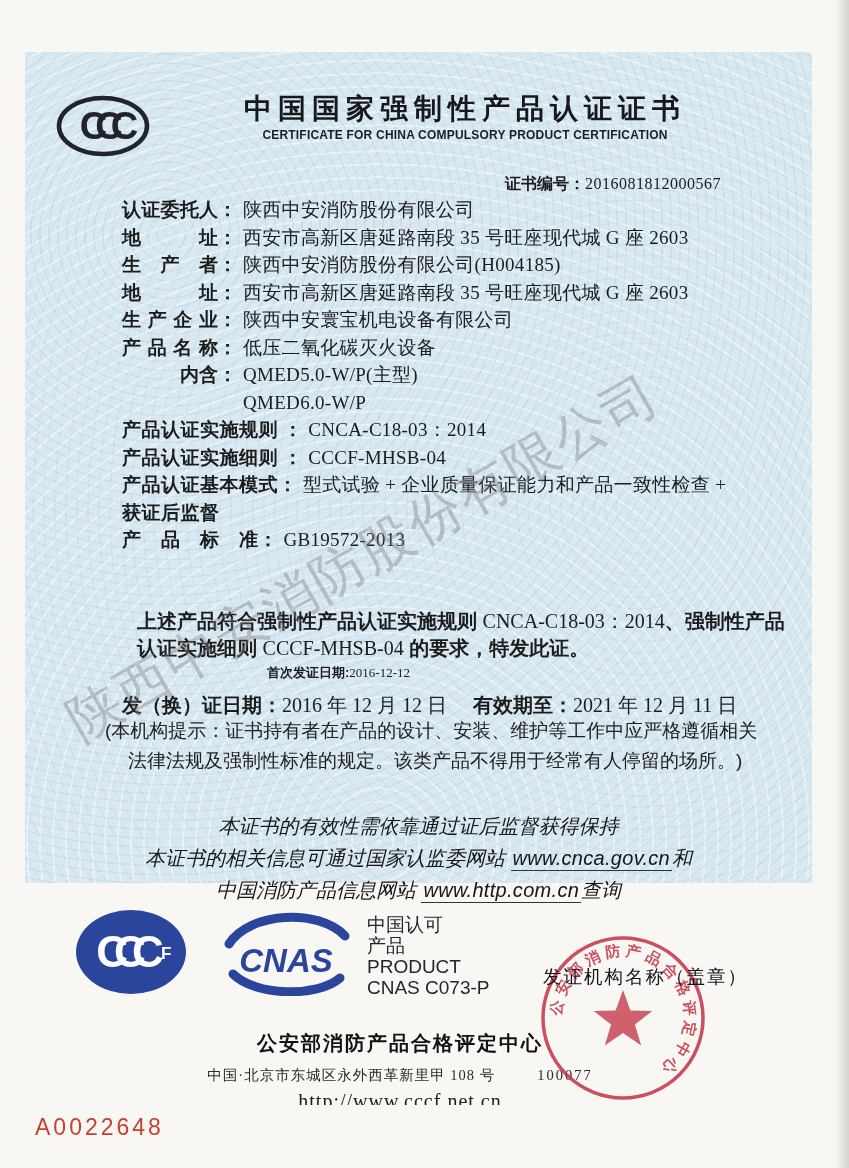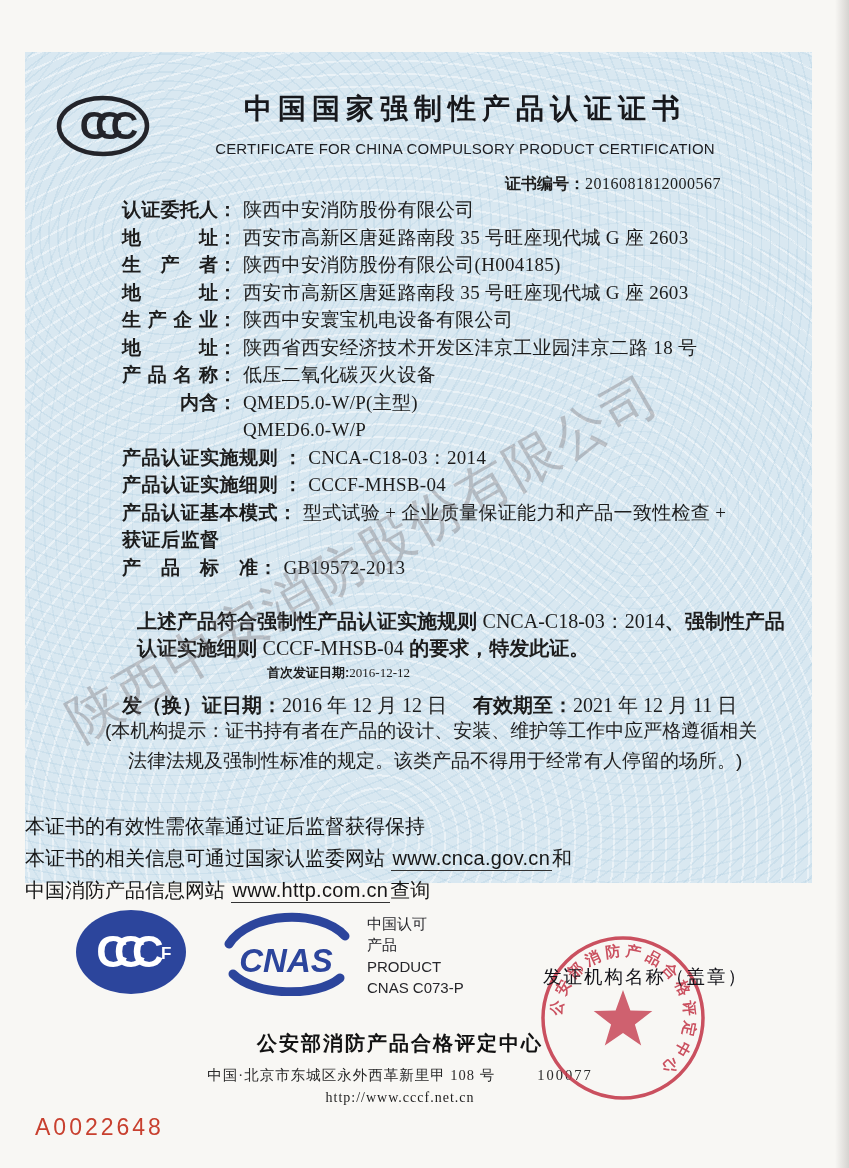--- a/index.html
+++ b/index.html
@@ -23,21 +23,21 @@
     background:linear-gradient(to right, rgba(0,0,0,0), rgba(90,85,80,.22));}
   .bottom-strip{position:absolute;left:0;top:1105px;width:100%;height:63px;background:#f8f7f4;}
 
   
   .ccc-top{position:absolute;left:30px;top:42px;width:96px;height:64px;}
   .title-block{position:absolute;left:120px;top:38px;width:640px;text-align:center;}
   .title-cn{
     font-family:"Liberation Serif","DejaVu Serif",serif;
     font-size:28px;font-weight:bold;letter-spacing:6px;color:#17181c;white-space:nowrap;
   }
-  .title-en{margin-top:12px;font-size:15px;letter-spacing:0.2px;color:#1d1e22;white-space:nowrap;}
+  .title-en{font-size:12px;letter-spacing:0.2px;color:#1d1e22;white-space:nowrap;font-weight:bold;}
   .cert-no{position:absolute;right:91px;top:122px;font-size:16px;white-space:nowrap;}
   .cert-no .lab{font-family:"Liberation Serif","DejaVu Serif",serif;font-weight:bold;}
   .cert-no .num{font-family:"Liberation Serif","DejaVu Serif",serif;letter-spacing:0.5px;}
 
   
   .body-block{position:absolute;left:97px;top:144px;width:660px;font-size:19px;line-height:27.5px;}
   .row{white-space:nowrap;}
   .lbl{display:inline-block;width:96px;font-weight:bold;text-align:justify;text-align-last:justify;vertical-align:top;}
   .lbl.right{text-align-last:right;}
   .lbl.wide{width:auto;text-align-last:auto;letter-spacing:0.5px;}
@@ -53,38 +53,38 @@
   .first-issue .v{font-family:"Liberation Serif","DejaVu Serif",serif;}
   .issue-row{position:absolute;left:97px;top:640px;font-size:20px;white-space:nowrap;}
   .issue-row .b{font-weight:bold;}
   .issue-row .v{font-family:"Liberation Serif","DejaVu Serif",serif;}
   .issue-row .gap{display:inline-block;width:26px;}
 
   .note{position:absolute;left:80px;top:664px;width:680px;font-size:19px;line-height:30px;color:#222;}
   .note .l2{padding-left:23px;}
 
   
-  .validity{position:absolute;left:0;top:758px;width:787px;text-align:left;font-size:20px;line-height:32px;color:#161616;}
+  .validity{position:absolute;left:0;top:758px;width:787px;text-align:center;font-size:20px;line-height:32px;color:#161616;font-style:italic;}
   .url{border-bottom:1.5px solid #333;padding:0 2px 1px 2px;letter-spacing:0.3px;}
 
   
   .cccf-logo{position:absolute;left:48px;top:856px;width:117px;height:89px;}
   .cnas-logo{position:absolute;left:196px;top:856px;width:130px;height:88px;}
-  .accr{position:absolute;left:342px;top:862px;font-size:15px;line-height:21px;color:#26262a;}
+  .accr{position:absolute;left:342px;top:862px;font-size:19px;line-height:21px;color:#26262a;}
   .accr .cnline{font-family:"Liberation Serif","DejaVu Serif",serif;}
   .stamp-caption{position:absolute;left:518px;top:912px;font-family:Liberation Serif, serif;
     font-size:18.5px;letter-spacing:2px;color:#14141a;white-space:nowrap;z-index:7;}
   .stamp{position:absolute;left:512px;top:880px;width:172px;height:172px;z-index:6;opacity:.88;}
 
   
   .footer{position:absolute;left:150px;top:978px;width:450px;text-align:center;}
   .footer .org{font-family:"Liberation Serif","DejaVu Serif",serif;font-size:20px;font-weight:bold;letter-spacing:2px;color:#121212;}
   .footer .addr{margin-top:9px;font-family:"Liberation Serif","DejaVu Serif",serif;font-size:14.5px;color:#2a2a2a;letter-spacing:1px;white-space:nowrap;}
   .footer .addr .pc{display:inline-block;margin-left:42px;letter-spacing:2px;text-align:center;}
-  .footer .site{margin-top:5px;font-family:"Liberation Serif","DejaVu Serif",serif;font-size:14px;color:#1d1d1d;letter-spacing:1px;}
+  .footer .site{margin-top:5px;font-family:"Liberation Serif","DejaVu Serif",serif;font-size:20px;color:#1d1d1d;letter-spacing:1px;}
 
   .serial{position:absolute;left:35px;top:1114px;font-size:23px;letter-spacing:3px;color:#c8402f;font-family:"Liberation Sans","DejaVu Sans",sans-serif;}
 
   
   .watermark{
     position:absolute;left:-105px;top:468px;width:900px;height:100px;z-index:5;
     text-align:center;font-family:"Liberation Serif","DejaVu Serif",serif;
     font-size:54px;letter-spacing:2px;color:rgba(128,122,128,.40);
     transform:rotate(-30deg);white-space:nowrap;pointer-events:none;
   }
@@ -109,21 +109,20 @@
     <div class="cert-no">
       <span class="lab">证书编号：</span><span class="num">2016081812000567</span>
     </div>
 
     <div class="body-block" id="info-rows">
         <div class="row"><span class="lbl">认证委托人</span><span class="sep">：</span><span class="val">陕西中安消防股份有限公司</span></div>
         <div class="row"><span class="lbl">地址</span><span class="sep">：</span><span class="val">西安市高新区唐延路南段 35 号旺座现代城 G 座 2603</span></div>
         <div class="row"><span class="lbl">生产者</span><span class="sep">：</span><span class="val">陕西中安消防股份有限公司(H004185)</span></div>
         <div class="row"><span class="lbl">地址</span><span class="sep">：</span><span class="val">西安市高新区唐延路南段 35 号旺座现代城 G 座 2603</span></div>
         <div class="row"><span class="lbl">生产企业</span><span class="sep">：</span><span class="val">陕西中安寰宝机电设备有限公司</span></div>
-        <div class="row"><span class="lbl">地址</span><span class="sep">：</span><span class="val">陕西省西安经济技术开发区沣京工业园沣京二路 18 号</span></div>
         <div class="row"><span class="lbl">产品名称</span><span class="sep">：</span><span class="val">低压二氧化碳灭火设备</span></div>
         <div class="row"><span class="lbl right">内含</span><span class="sep">：</span><span class="val">QMED5.0-W/P(主型)</span></div>
         <div class="row"><span class="lbl"></span><span class="sep" style="visibility: hidden;">：</span><span class="val">QMED6.0-W/P</span></div>
         <div class="row"><span class="lbl wide">产品认证实施规则</span><span class="sep"> ：</span><span class="val">CNCA-C18-03：2014</span></div>
         <div class="row"><span class="lbl wide">产品认证实施细则</span><span class="sep"> ：</span><span class="val">CCCF-MHSB-04</span></div>
         <div class="row"><span class="lbl wide">产品认证基本模式</span><span class="sep">：</span><span class="val">型式试验 + 企业质量保证能力和产品一致性检查 +</span></div>
         <div class="row"><span class="lbl wide">获证后监督</span><span class="sep"></span></div>
         <div class="row"><span class="lbl wide">产　品　标　准</span><span class="sep">：</span><span class="val">GB19572-2013</span></div>
       </div>
 

